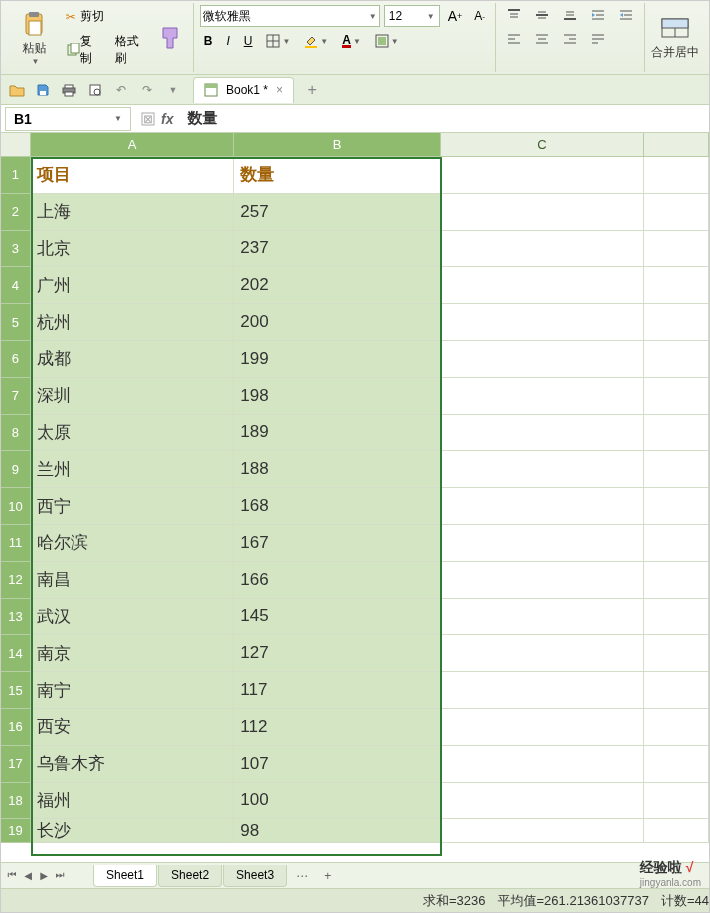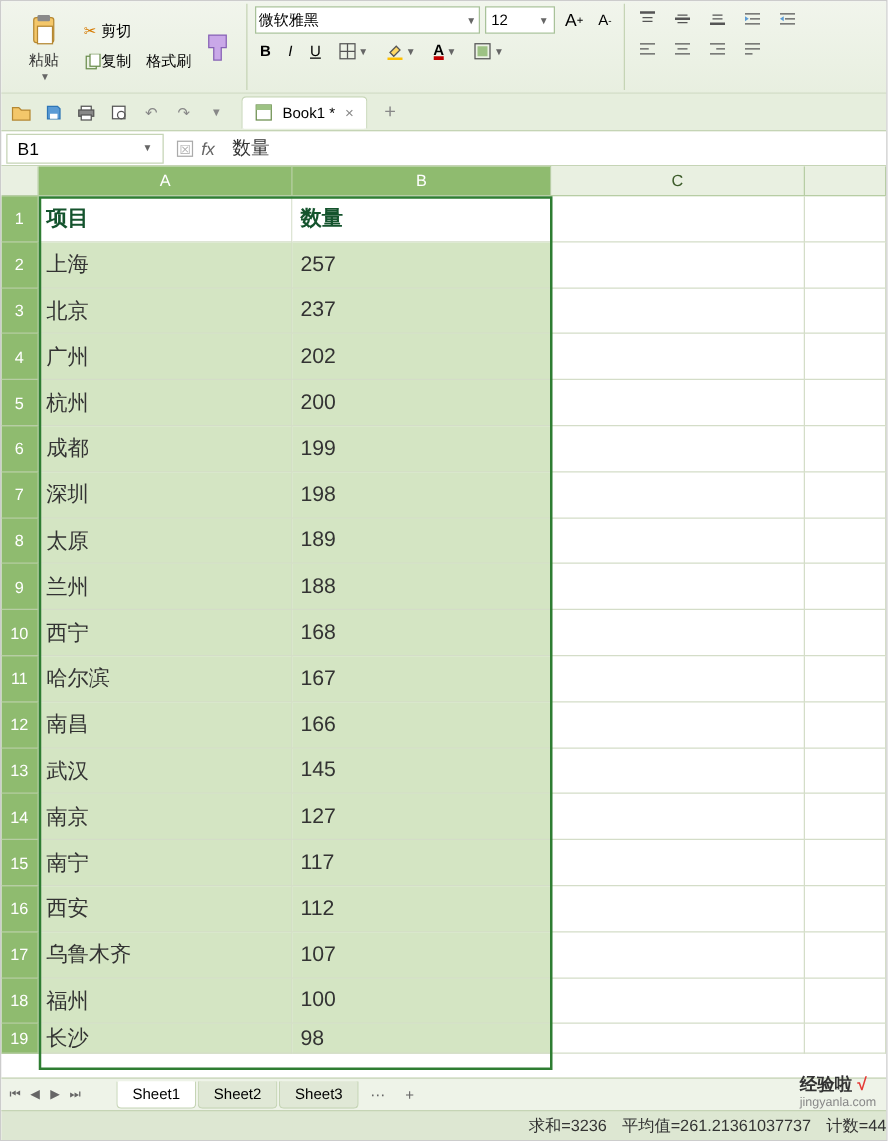--- a/index.html
+++ b/index.html
@@ -20,39 +20,39 @@
 .size-select { width: 56px; height: 22px; border: 1px solid #a9c29a; background: #fff; font-size: 12px; padding: 0 4px; display: flex; align-items: center; justify-content: space-between; }
 
 
 .qa-bar { height: 30px; background: #e6eedd; border-bottom: 1px solid #c5d4b5; display: flex; align-items: center; padding: 0 6px; gap: 6px; font-size: 12px; }
 .qa-btn { width: 20px; height: 20px; display: flex; align-items: center; justify-content: center; cursor: pointer; color: #5a7c3f; }
 .doc-tab { display: flex; align-items: center; height: 26px; background: #fff; border: 1px solid #c5d4b5; border-bottom: none; border-radius: 4px 4px 0 0; padding: 0 10px; margin-left: 4px; gap: 8px; }
 .doc-tab .close { color: #888; cursor: pointer; }
 .add-tab { width: 24px; height: 24px; display: flex; align-items: center; justify-content: center; color: #888; cursor: pointer; font-size: 16px; }
 
 
-.fx-bar { height: 28px; border-bottom: 1px solid #c5d4b5; display: flex; align-items: center; font-size: 14px; }
+.fx-bar { height: 28px; border-bottom: 1px solid #c5d4b5; display: flex; align-items: center; font-size: 14px; font-weight: bold; }
 .name-box { width: 126px; height: 24px; border: 1px solid #c5d4b5; margin: 0 4px; display: flex; align-items: center; padding: 0 8px; background: #fff; justify-content: space-between; }
 .fx-icons { display: flex; align-items: center; gap: 6px; padding: 0 6px; color: #888; }
 .fx-input { flex: 1; padding: 0 8px; font-size: 15px; color: #333; }
 
 
 .grid-wrap { position: absolute; top: 132px; left: 0; right: 0; bottom: 50px; overflow: hidden; }
 .col-headers { display: flex; height: 24px; background: #e9f0e1; border-bottom: 1px solid #b7cda4; }
 .corner { width: 30px; border-right: 1px solid #b7cda4; background: #e9f0e1; }
 .col-h { display: flex; align-items: center; justify-content: center; border-right: 1px solid #b7cda4; color: #3d5c2a; font-size: 13px; background: #e9f0e1; }
 .col-h.sel { background: #8fbb6f; color: #fff; }
 .col-A { width: 204px; } .col-B { width: 207px; } .col-C { width: 204px; } .col-D { width: 65px; }
 
 .rows { position: relative; }
 .row { display: flex; height: 36.8px; }
 .row-h { width: 30px; display: flex; align-items: center; justify-content: center; border-right: 1px solid #b7cda4; border-bottom: 1px solid #b7cda4; color: #3d5c2a; font-size: 13px; background: #e9f0e1; }
 .row-h.sel { background: #8fbb6f; color: #fff; }
 .cell { border-right: 1px solid #d4ddc8; border-bottom: 1px solid #d4ddc8; padding: 0 6px; display: flex; align-items: center; font-size: 17px; color: #333; }
-.cell.hdr { font-weight: bold; color: #14532d; }
+.cell.hdr { font-weight: bold; color: #a16207; }
 .sel-range { background: #d4e5c3; }
 .white-cell { background: #fff; }
 .selection-border { position: absolute; border: 2px solid #2e7d32; pointer-events: none; }
 
 
 .sheet-bar { position: absolute; bottom: 24px; left: 0; right: 0; height: 26px; background: #eef3e8; border-top: 1px solid #c5d4b5; display: flex; align-items: center; font-size: 12px; padding-left: 92px; }
 .nav-btns { position: absolute; left: 4px; bottom: 24px; height: 26px; display: flex; align-items: center; gap: 2px; z-index: 2; }
 .nav-btn { width: 14px; height: 18px; display: flex; align-items: center; justify-content: center; color: #666; cursor: pointer; font-size: 10px; }
 .sheet-tab { height: 22px; padding: 0 12px; border: 1px solid #c5d4b5; border-top: none; display: flex; align-items: center; background: #e0e8d6; cursor: pointer; border-radius: 0 0 4px 4px; margin-right: 1px; }
 .sheet-tab.active { background: #fff; font-weight: normal; }
@@ -224,20 +224,32 @@
       <span class="tool-btn">
           <svg width="16" height="14">
             <line x1="2" y1="3" x2="14" y2="3" stroke="#555"></line>
             <line x1="2" y1="7" x2="14" y2="7" stroke="#555"></line>
             <line x1="2" y1="11" x2="8" y2="11" stroke="#555"></line>
           </svg>
         </span>
     </div>
   </div>
 
+  <div class="tb-group" style="flex-direction:row;align-items:center;">
+    <div class="big-btn">
+      <span class="ic">
+        <svg width="28" height="20" viewBox="0 0 28 20">
+            <rect x="1" y="1" width="26" height="18" fill="none" stroke="#555"></rect>
+            <rect x="1" y="1" width="26" height="9" fill="#cfe2f3" stroke="#555"></rect>
+            <line x1="14" y1="10" x2="14" y2="19" stroke="#555"></line>
+          </svg>
+      </span>
+      <span class="lbl">合并居中</span>
+    </div>
+  </div>
 </div>
 
 <div class="qa-bar">
   <span class="qa-btn" style="color:#e6a23c;">
     <svg width="16" height="14" viewBox="0 0 16 14">
         <path d="M1 3 L6 3 L8 5 L15 5 L15 13 L1 13 Z" fill="#f4c76a" stroke="#b58833"></path>
       </svg>
   </span>
   <span class="qa-btn">
     <svg width="14" height="14" viewBox="0 0 14 14">

